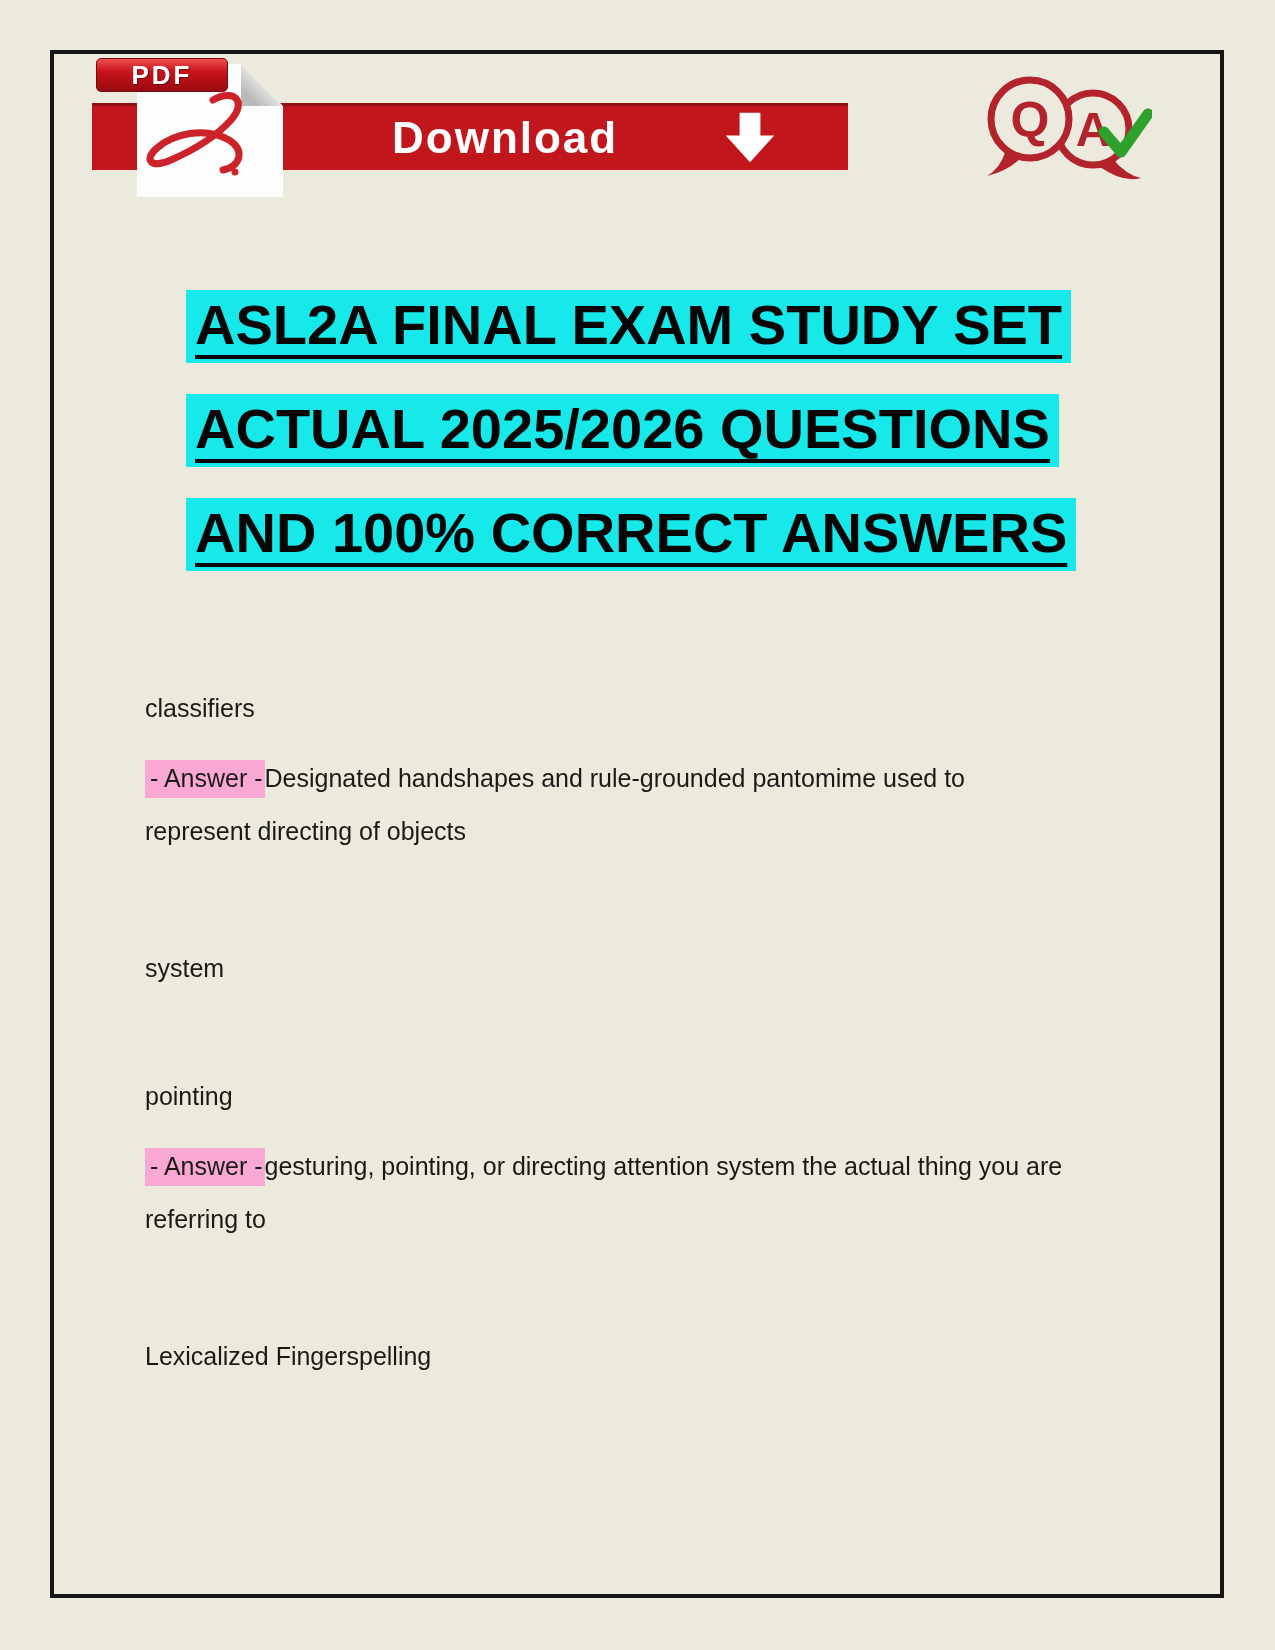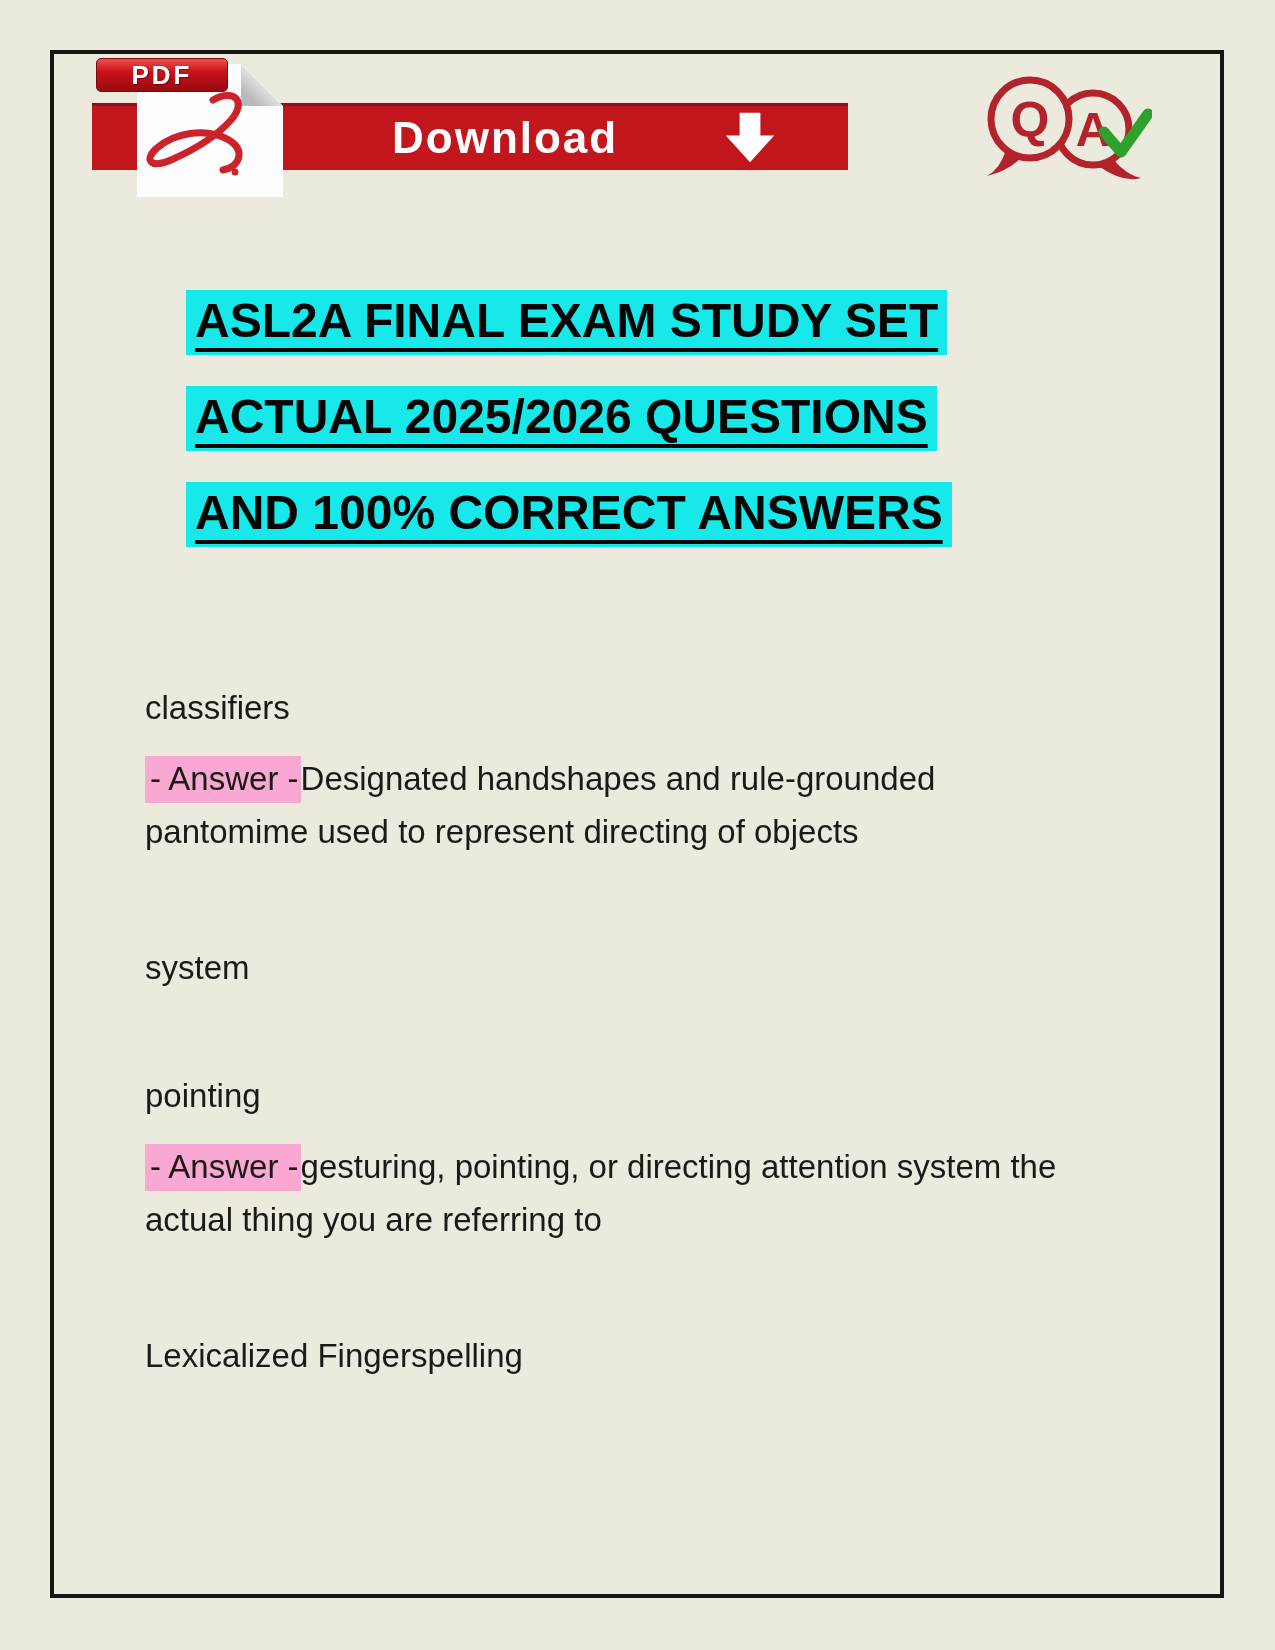--- a/index.html
+++ b/index.html
@@ -63,33 +63,33 @@
 
   
   .title-wrap{
     position:absolute;left:186px;top:290px;width:900px;
   }
   .title-line{margin:0 0 31px 0;}
   .hl-cyan{
     display:inline-block;
     background:#17e8e9;
     color:#060606;
-    font-size:48px;font-weight:700;line-height:1.0;
+    font-size:56px;font-weight:700;line-height:1.0;
     letter-spacing:0px;
     padding:7px 9px 10px 9px;
     text-decoration:underline;
     text-decoration-thickness:4px;
     text-underline-offset:11px;
     white-space:nowrap;
   }
 
   
   .body-wrap{
     position:absolute;left:145px;top:690px;width:930px;
-    color:#1b1a17;font-size:33px;
+    color:#1b1a17;font-size:25px;
   }
   .qa-section{margin:0 0 92px 0;}
   .term{margin:0 0 26px 0;line-height:36px;}
   .answer{margin:0;line-height:53px;}
   .hl-yellow{
     background:#f9a8d4;
     padding:4px 2px 6px 5px;
   }
 </style>
 </head>

